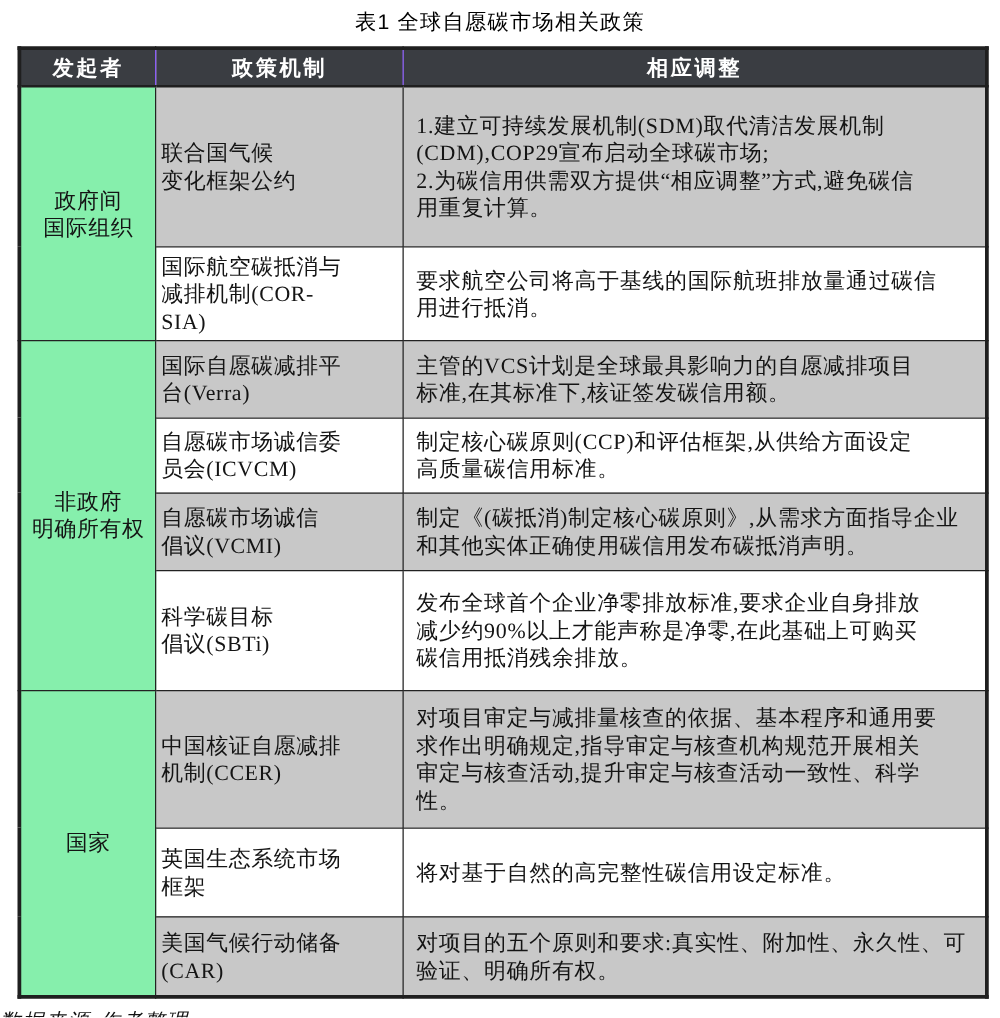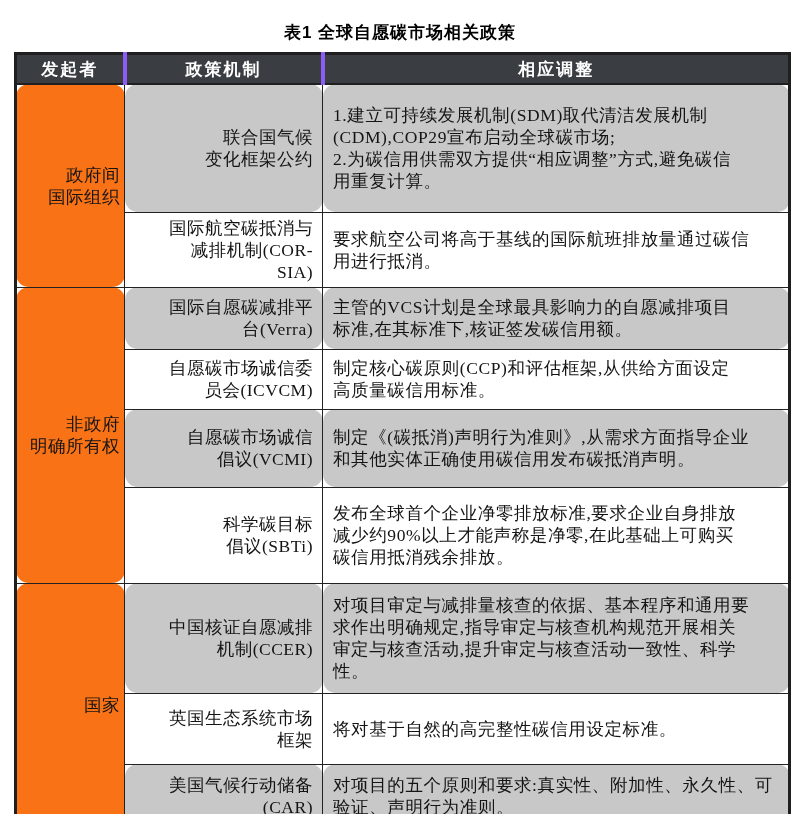--- a/index.html
+++ b/index.html
@@ -2,52 +2,52 @@
 <html><head>
 <meta charset="utf-8">
 <style>
   html,body{margin:0;padding:0;background:#ffffff;}
   .page{
     width:800px;height:814px;background:#ffffff;box-sizing:border-box;
     font-family:"Liberation Serif",serif;color:#141414;overflow:hidden;
   }
   .title{
     text-align:center;font-family:"Liberation Sans",sans-serif;
-    font-weight:bold;font-size:17px;letter-spacing:1px;
-    padding-top:21px;color:#000000;
+    font-weight:normal;font-size:17px;letter-spacing:1px;
+    padding-top:6px;color:#000000;
   }
   table.policy{
     border-collapse:collapse;table-layout:fixed;
     width:774px;margin:8px 0 0 14px;
     border:3px solid #1f1f1f;
   }
   col.c1{width:109px}
   col.c2{width:198px}
   col.c3{width:467px}
   th{
     background:#3a3d42;color:#ffffff;
     font-family:"Liberation Sans",sans-serif;font-weight:bold;
     font-size:17px;letter-spacing:2px;height:28px;
-    border-bottom:2px solid #1f1f1f;border-left:4px solid #8b5cf6;
+    border-bottom:2px solid #1f1f1f;border-left:1px solid #8b5cf6;
     padding:0;text-align:center;vertical-align:middle;
   }
   th:first-child{border-left:none;}
   td{
     border:1px solid #222222;vertical-align:middle;
     font-size:17.5px;line-height:22px;white-space:pre-line;
     padding:4px 9px;box-sizing:border-box;
   }
   td.initiator{
     background:#ffffff;text-align:center;padding:4px 4px;
     letter-spacing:0.5px;
   }
-  td.mech{letter-spacing:0.5px;padding-left:4px;text-align:right;}
+  td.mech{letter-spacing:0.5px;padding-left:4px;}
   td.content{letter-spacing:0.6px;padding-left:10px;padding-right:8px;}
-  tr.g td{background:#c8c8c8;border-radius:13px;}
-  tr.g td.initiator{background:#f97316;text-align:right;}
+  tr.g td{background:#c8c8c8;}
+  tr.g td.initiator{background:#86efac;}
   .source{
     text-align:left;padding:7px 30px 0 0;
     font-style:italic;font-size:16.5px;letter-spacing:1.5px;color:#111111;
     font-family:"Liberation Serif",serif;
   }
 </style>
 </head>
 <body>
 
 <div class="page">
@@ -94,24 +94,24 @@
 台(Verra)</td>
         <td class="content">主管的VCS计划是全球最具影响力的自愿减排项目
 标准,在其标准下,核证签发碳信用额。</td>
       </tr>
       <tr style="height:60px">
         <td class="mech">自愿碳市场诚信委
 员会(ICVCM)</td>
         <td class="content">制定核心碳原则(CCP)和评估框架,从供给方面设定
 高质量碳信用标准。</td>
       </tr>
-      <tr class="g" style="height:78px">
+      <tr class="g" style="height:62px">
         <td class="mech">自愿碳市场诚信
 倡议(VCMI)</td>
-        <td class="content">制定《(碳抵消)声明行为准则》,从需求方面指导企业
+        <td class="content">制定《(碳抵消)制定核心碳原则》,从需求方面指导企业
 和其他实体正确使用碳信用发布碳抵消声明。</td>
       </tr>
       <tr style="height:96px">
         <td class="mech">科学碳目标
 倡议(SBTi)</td>
         <td class="content">发布全球首个企业净零排放标准,要求企业自身排放
 减少约90%以上才能声称是净零,在此基础上可购买
 碳信用抵消残余排放。</td>
       </tr>
 
@@ -126,20 +126,20 @@
       </tr>
       <tr style="height:71px">
         <td class="mech">英国生态系统市场
 框架</td>
         <td class="content">将对基于自然的高完整性碳信用设定标准。</td>
       </tr>
       <tr class="g" style="height:64px">
         <td class="mech">美国气候行动储备
 (CAR)</td>
         <td class="content">对项目的五个原则和要求:真实性、附加性、永久性、可
-验证、声明行为准则。</td>
+验证、明确所有权。</td>
       </tr>
     </tbody>
   </table>
 
   <div class="source">数据来源:作者整理。</div>
 
 </div>
 
 </body></html>

